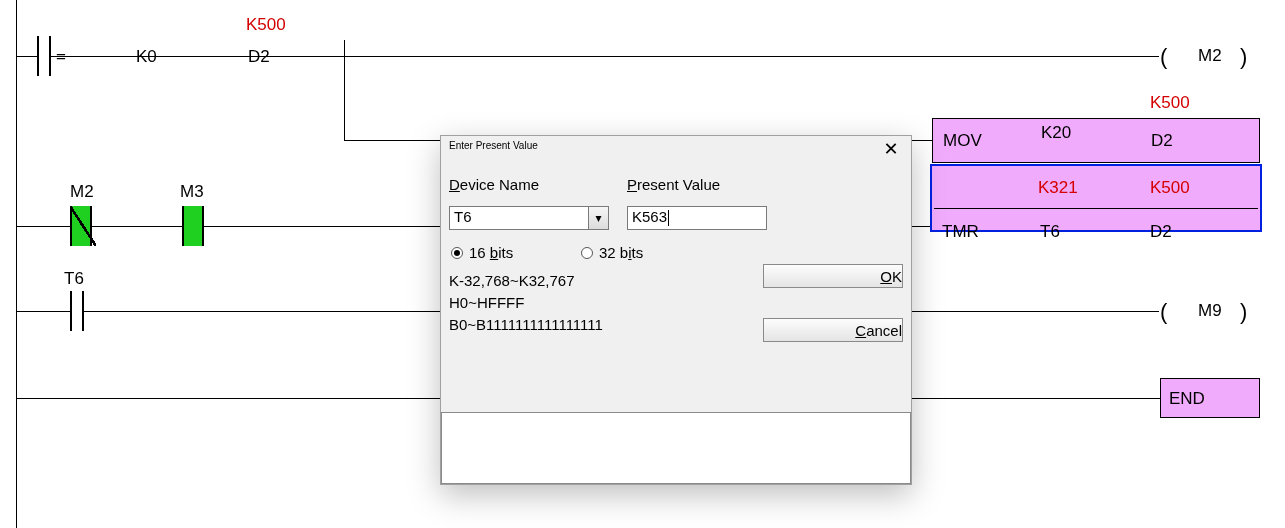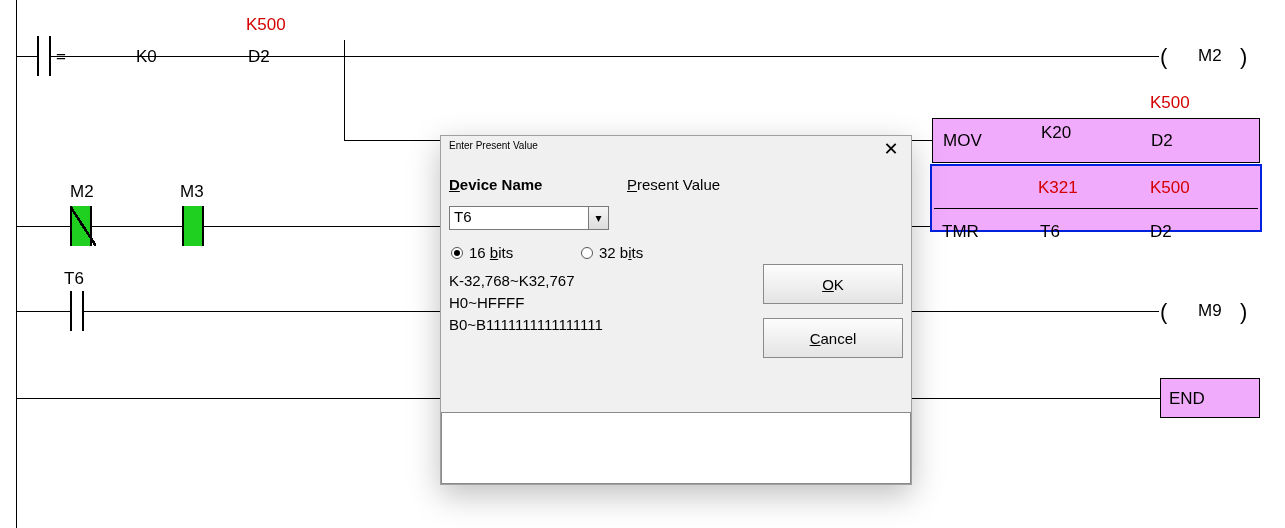--- a/index.html
+++ b/index.html
@@ -127,25 +127,25 @@
     width:12px;height:12px;border:1px solid #555;border-radius:50%;
     display:inline-flex;align-items:center;justify-content:center;
     background:#fff;
   }
   .radio .dot.sel::after{
     content:"";width:6px;height:6px;border-radius:50%;background:#000;
   }
 
   .btn {
     position:absolute;
-    width:140px; height:40px;
+    width:140px; height:24px;
     border:1px solid #8a8a8a;
     background:linear-gradient(#fdfdfd,#e4e4e4);
     font-size:15px;
-    display:flex;align-items:center;justify-content:center;
+    display:flex;align-items:center;justify-content:flex-end;
     cursor:pointer;
   }
   .btn u{ text-decoration:underline; }
 
   .bottombox{
     position:absolute;left:0;bottom:0;right:0;height:72px;
     border:1px solid #8a8a8a;background:#fff;
   }
 </style>
 </head>
@@ -216,32 +216,35 @@
   <div class="fbox" style="left:1160px; top:378px; width:100px; height:40px;">
     <span style="left:8px; top:10px;">END</span>
   </div>
 
   <div class="dialog">
     <div class="title">Enter Present Value</div>
     <div class="closebtn">
       <span>✕</span>
     </div>
 
-    <div class="row dlabel" style="left:8px; top:40px;font-weight:bold;">
+    <div class="row dlabel" style="left:8px; top:40px;">
       <u>D</u><span>evice Name</span>
     </div>
     <div class="row dlabel" style="left:186px; top:40px;">
       <u>P</u><span>resent Value</span>
     </div>
 
     <div class="combo" style="left:8px; top:70px; width:160px;">
       <span>T6</span>
       <div class="arrow">▾</div>
     </div>
 
+    <div class="textinput" style="left:186px; top:70px; width:140px;">
+      <span>K563</span><span style="border-left:1px solid #000; margin-left:1px; height:16px; display:inline-block; vertical-align:middle;"></span>
+    </div>
 
     <div class="radio" style="left:10px; top:108px;">
       <span class="dot sel"></span>
       <span><span>16 </span><u>b</u><span>its</span></span>
     </div>
     <div class="radio" style="left:140px; top:108px;">
       <span class="dot"></span>
       <span><span>32 b</span><u>i</u><span>ts</span></span>
     </div>
 

